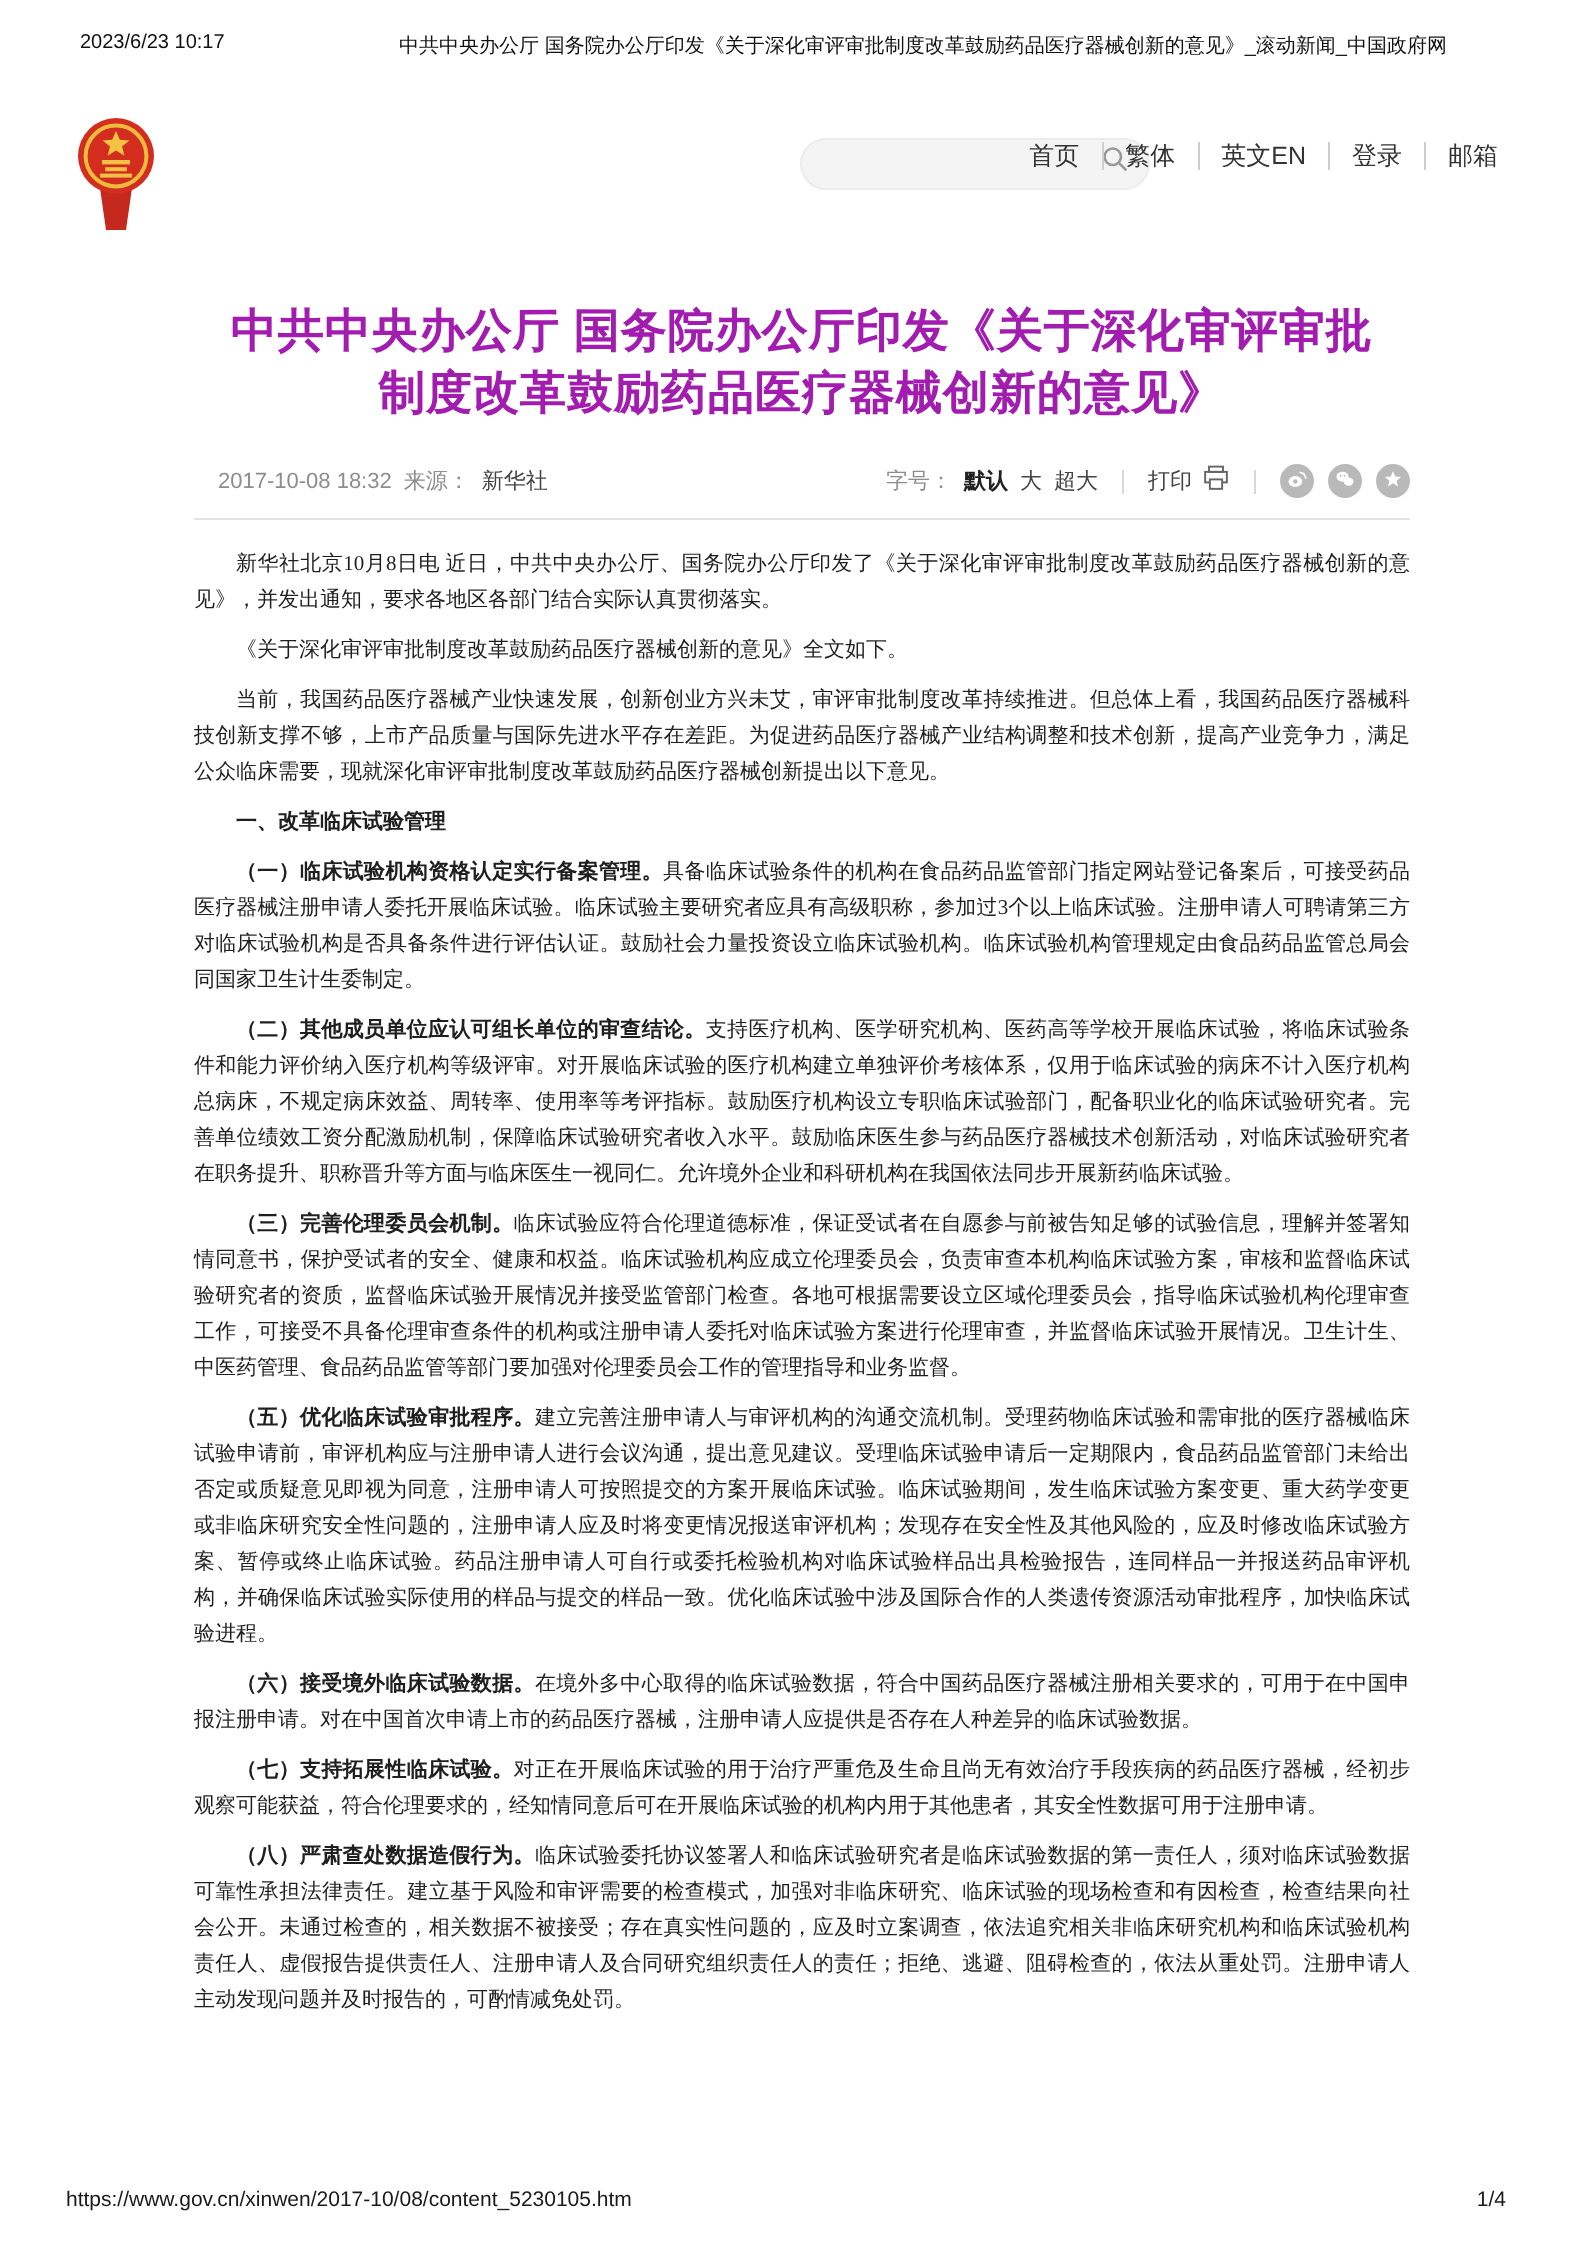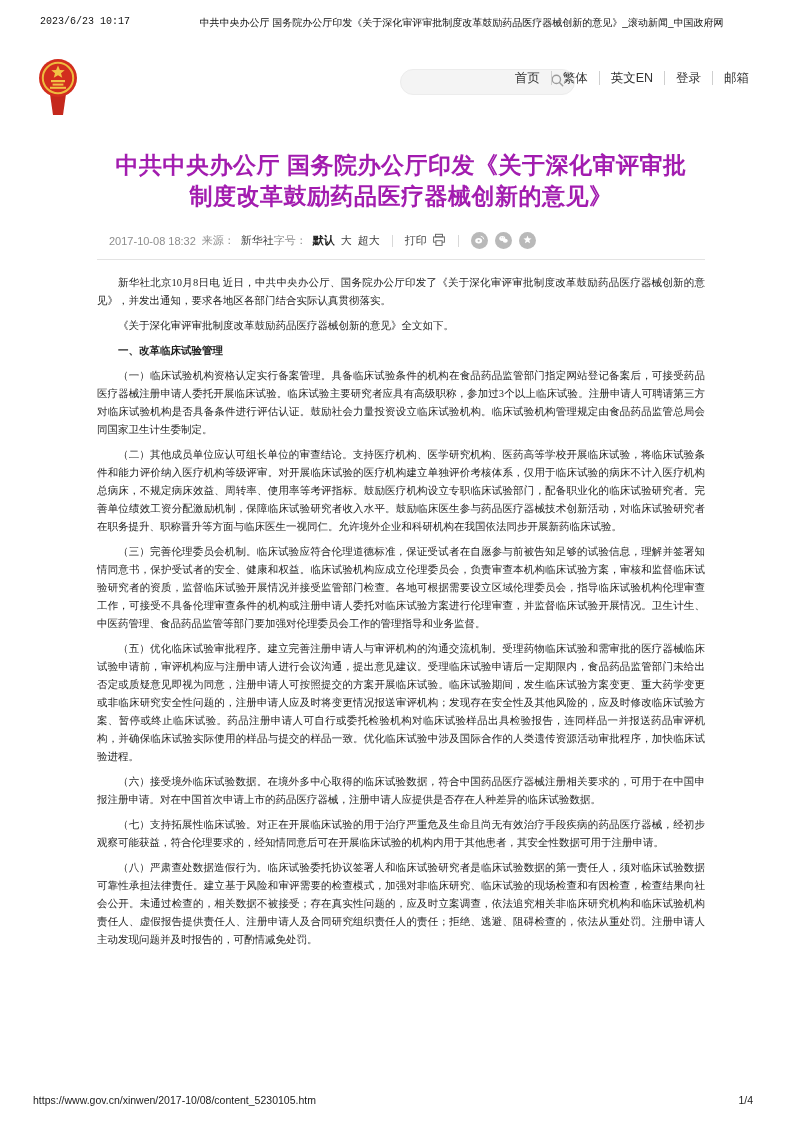--- a/index.html
+++ b/index.html
@@ -3,58 +3,58 @@
 <meta charset="utf-8">
 <style>
   html,body{margin:0;padding:0;}
   body{
     width:793px;height:1122px;background:#ffffff;position:relative;
     font-family:"Liberation Sans","DejaVu Sans",sans-serif;color:#222;
     overflow:hidden;
   }
   
   .print-header{position:absolute;top:16px;left:0;right:0;height:14px;font-size:10px;color:#111;}
-  .ph-date{position:absolute;left:40px;top:0;font-family:Liberation Mono, monospace;}
+  .ph-date{position:absolute;left:40px;top:0;}
   .ph-title{position:absolute;left:170px;right:40px;top:0;text-align:center;white-space:nowrap;overflow:hidden;}
   
   .site-header{position:absolute;top:58px;left:36px;right:44px;height:78px;}
   .logo{display:flex;align-items:flex-start;gap:10px;cursor:pointer;}
   .org{padding-top:6px;}
   .org-name{font-size:21px;font-weight:700;color:#c5281c;letter-spacing:1.5px;line-height:24px;}
   .org-url{font-size:12px;color:#9a9a9a;margin-top:6px;letter-spacing:.5px;}
   .org-url .red{color:#c5281c;}
   .search{position:absolute;left:364px;top:11px;width:152px;height:24px;background:#f4f4f4;
     border:1px solid #ececec;border-radius:13px;display:flex;align-items:center;padding:0 9px 0 12px;}
   .search input{flex:1;border:none;background:transparent;outline:none;font-size:11px;color:#555;min-width:0;}
   .nav{position:absolute;right:0;top:13px;display:flex;align-items:center;font-size:12.5px;color:#333;}
   .nav .nav-item{padding:0 11px;cursor:pointer;white-space:nowrap;line-height:14px;}
   .nav .nav-item + .nav-item{border-left:1px solid #cfcfcf;}
   .nav .nav-item:last-child{padding-right:0;}
   
   .article{position:absolute;top:150px;left:97px;width:608px;}
   .article h1{width:578px;margin:0 auto;font-size:23px;line-height:31px;font-weight:700;
     color:#a21caf;text-align:center;letter-spacing:.5px;}
-  .meta{margin-top:20px;display:flex;justify-content:flex-start;align-items:center;
+  .meta{margin-top:20px;display:flex;justify-content:space-between;align-items:center;
     font-size:11px;color:#8d8d8d;padding-left:12px;}
   .meta-left{display:flex;align-items:center;gap:6px;}
   .meta-left .src{color:#444;}
   .meta-right{display:flex;align-items:center;color:#444;}
   .meta-right .lbl{color:#8d8d8d;}
   .fs-opt{margin-left:6px;cursor:pointer;}
   .fs-opt.sel{font-weight:700;color:#222;}
   .vsep{width:1px;height:12px;background:#d8d8d8;margin:0 12px;}
   .print-btn{display:flex;align-items:center;gap:5px;cursor:pointer;}
   .share{display:flex;align-items:center;gap:7px;}
   .circle{width:17px;height:17px;border-radius:50%;background:#b9b9b9;display:flex;
     align-items:center;justify-content:center;cursor:pointer;}
   .divider{border:none;border-top:1px solid #e3e3e3;margin:10px 0 0;}
   .body{margin-top:14px;font-family:"Liberation Serif","DejaVu Serif",serif;
     font-size:10.5px;line-height:18px;color:#1f1f1f;text-align:justify;}
   .body p{margin:7px 0;text-indent:2em;}
-  .body .lead{font-weight:400;}
+  .body .lead{font-weight:700;}
   .sec-heading{font-weight:700;}
   
   .page-footer{position:absolute;top:1094px;left:33px;right:40px;display:flex;
     justify-content:space-between;font-size:10.5px;color:#1a1a1a;text-align:right;}
 </style>
 </head>
 <body>
 
 <div class="print-header">
   <span class="ph-date">2023/6/23 10:17</span>
@@ -150,20 +150,21 @@
         </span>
       </span>
     </div>
   </div>
 
   <hr class="divider">
 
   <div class="body">
     <p>新华社北京10月8日电 近日，中共中央办公厅、国务院办公厅印发了《关于深化审评审批制度改革鼓励药品医疗器械创新的意见》，并发出通知，要求各地区各部门结合实际认真贯彻落实。</p>
     <p>《关于深化审评审批制度改革鼓励药品医疗器械创新的意见》全文如下。</p>
+    <p>当前，我国药品医疗器械产业快速发展，创新创业方兴未艾，审评审批制度改革持续推进。但总体上看，我国药品医疗器械科技创新支撑不够，上市产品质量与国际先进水平存在差距。为促进药品医疗器械产业结构调整和技术创新，提高产业竞争力，满足公众临床需要，现就深化审评审批制度改革鼓励药品医疗器械创新提出以下意见。</p>
     <p class="sec-heading">一、改革临床试验管理</p>
     <p><b class="lead">（一）临床试验机构资格认定实行备案管理。</b><span>具备临床试验条件的机构在食品药品监管部门指定网站登记备案后，可接受药品医疗器械注册申请人委托开展临床试验。临床试验主要研究者应具有高级职称，参加过3个以上临床试验。注册申请人可聘请第三方对临床试验机构是否具备条件进行评估认证。鼓励社会力量投资设立临床试验机构。临床试验机构管理规定由食品药品监管总局会同国家卫生计生委制定。</span></p>
     <p><b class="lead">（二）其他成员单位应认可组长单位的审查结论。</b><span>支持医疗机构、医学研究机构、医药高等学校开展临床试验，将临床试验条件和能力评价纳入医疗机构等级评审。对开展临床试验的医疗机构建立单独评价考核体系，仅用于临床试验的病床不计入医疗机构总病床，不规定病床效益、周转率、使用率等考评指标。鼓励医疗机构设立专职临床试验部门，配备职业化的临床试验研究者。完善单位绩效工资分配激励机制，保障临床试验研究者收入水平。鼓励临床医生参与药品医疗器械技术创新活动，对临床试验研究者在职务提升、职称晋升等方面与临床医生一视同仁。允许境外企业和科研机构在我国依法同步开展新药临床试验。</span></p>
     <p><b class="lead">（三）完善伦理委员会机制。</b><span>临床试验应符合伦理道德标准，保证受试者在自愿参与前被告知足够的试验信息，理解并签署知情同意书，保护受试者的安全、健康和权益。临床试验机构应成立伦理委员会，负责审查本机构临床试验方案，审核和监督临床试验研究者的资质，监督临床试验开展情况并接受监管部门检查。各地可根据需要设立区域伦理委员会，指导临床试验机构伦理审查工作，可接受不具备伦理审查条件的机构或注册申请人委托对临床试验方案进行伦理审查，并监督临床试验开展情况。卫生计生、中医药管理、食品药品监管等部门要加强对伦理委员会工作的管理指导和业务监督。</span></p>
     <p><b class="lead">（五）优化临床试验审批程序。</b><span>建立完善注册申请人与审评机构的沟通交流机制。受理药物临床试验和需审批的医疗器械临床试验申请前，审评机构应与注册申请人进行会议沟通，提出意见建议。受理临床试验申请后一定期限内，食品药品监管部门未给出否定或质疑意见即视为同意，注册申请人可按照提交的方案开展临床试验。临床试验期间，发生临床试验方案变更、重大药学变更或非临床研究安全性问题的，注册申请人应及时将变更情况报送审评机构；发现存在安全性及其他风险的，应及时修改临床试验方案、暂停或终止临床试验。药品注册申请人可自行或委托检验机构对临床试验样品出具检验报告，连同样品一并报送药品审评机构，并确保临床试验实际使用的样品与提交的样品一致。优化临床试验中涉及国际合作的人类遗传资源活动审批程序，加快临床试验进程。</span></p>
     <p><b class="lead">（六）接受境外临床试验数据。</b><span>在境外多中心取得的临床试验数据，符合中国药品医疗器械注册相关要求的，可用于在中国申报注册申请。对在中国首次申请上市的药品医疗器械，注册申请人应提供是否存在人种差异的临床试验数据。</span></p>
     <p><b class="lead">（七）支持拓展性临床试验。</b><span>对正在开展临床试验的用于治疗严重危及生命且尚无有效治疗手段疾病的药品医疗器械，经初步观察可能获益，符合伦理要求的，经知情同意后可在开展临床试验的机构内用于其他患者，其安全性数据可用于注册申请。</span></p>
     <p><b class="lead">（八）严肃查处数据造假行为。</b><span>临床试验委托协议签署人和临床试验研究者是临床试验数据的第一责任人，须对临床试验数据可靠性承担法律责任。建立基于风险和审评需要的检查模式，加强对非临床研究、临床试验的现场检查和有因检查，检查结果向社会公开。未通过检查的，相关数据不被接受；存在真实性问题的，应及时立案调查，依法追究相关非临床研究机构和临床试验机构责任人、虚假报告提供责任人、注册申请人及合同研究组织责任人的责任；拒绝、逃避、阻碍检查的，依法从重处罚。注册申请人主动发现问题并及时报告的，可酌情减免处罚。</span></p>
   </div>
 </div>

